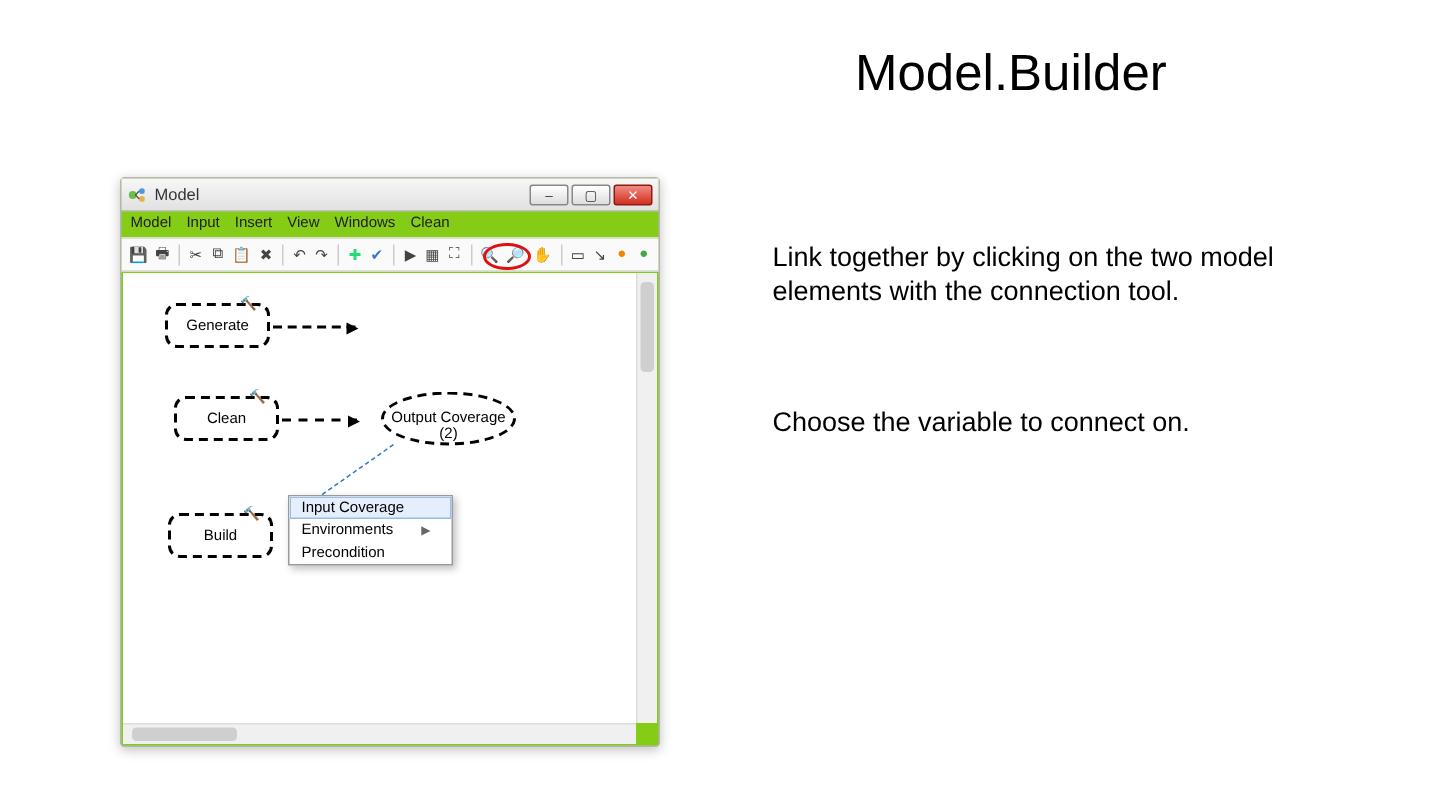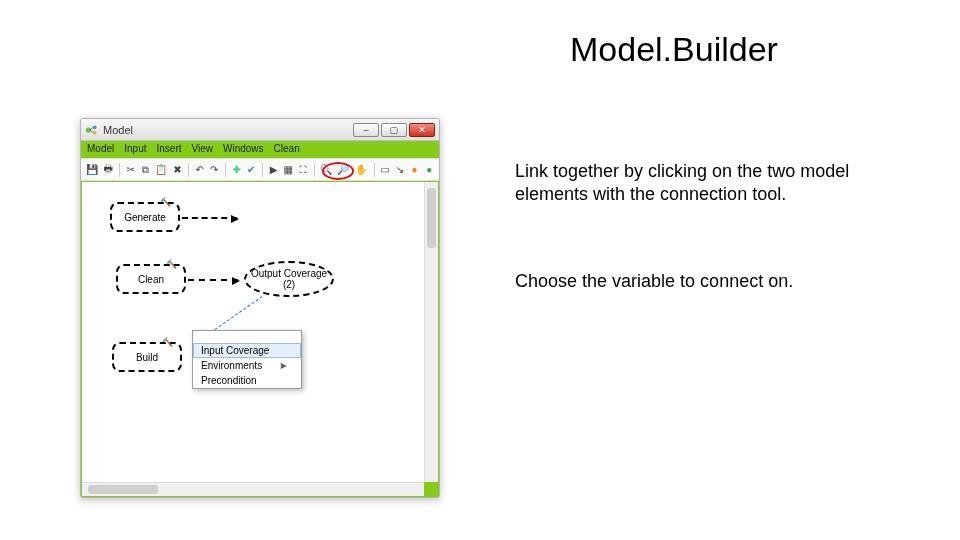--- a/index.html
+++ b/index.html
@@ -77,21 +77,21 @@
 .conn-line {
   position: absolute; border-left: 1px dashed #2a7bc4; transform-origin: top left;
 }
 
 
 .popup {
   position: absolute; background: #fff; border: 1px solid #9a9a9a;
   box-shadow: 2px 2px 5px rgba(0,0,0,.25); font-size: 10px; min-width: 110px;
 }
 .popup .row { padding: 2px 14px 2px 8px; display: flex; justify-content: space-between; align-items:center; cursor: default; }
-.popup .row.sel { background: #e4eefc; box-shadow: inset 0 0 0 1px #9bbce4; margin-top: 12px; }
+.popup .row.sel { background: #e4eefc; box-shadow: inset 0 0 0 1px #9bbce4; }
 .popup .arrow-r { font-size: 8px; color: #666; }
 
 .hammer { position:absolute; width:10px; height:10px; }
 .hammer::before { content:"🔨"; font-size:9px; position:absolute; left:-2px; top:-3px; }
 </style>
 </head>
 <body>
 
 <div class="slide">
   <div class="title">Model.Builder</div>
@@ -159,21 +159,21 @@
         <div class="hammer" style="left:50px;top:-4px;"></div>
         <span>Generate</span>
       </div>
       <div class="arrow" style="left:100px; top:35px; width:55px;"></div>
 
       <div class="node rect-node" style="left:34px; top:82px;">
         <div class="hammer" style="left:50px;top:-4px;"></div>
         <span>Clean</span>
       </div>
       <div class="arrow" style="left:106px; top:97px; width:50px;"></div>
-      <div class="node ellipse-node" style="left:162px; top:79px;">
+      <div class="node ellipse-node" style="left:172px; top:79px;align-items:flex-end;">
         <span>Output Coverage (2)</span>
       </div>
 
       <div class="node rect-node" style="left:30px; top:160px;">
         <div class="hammer" style="left:50px;top:-4px;"></div>
         <span>Build</span>
       </div>
       <div class="node ellipse-node" style="left:158px; top:157px; width:60px;">
         <span>(3)</span>
       </div>

